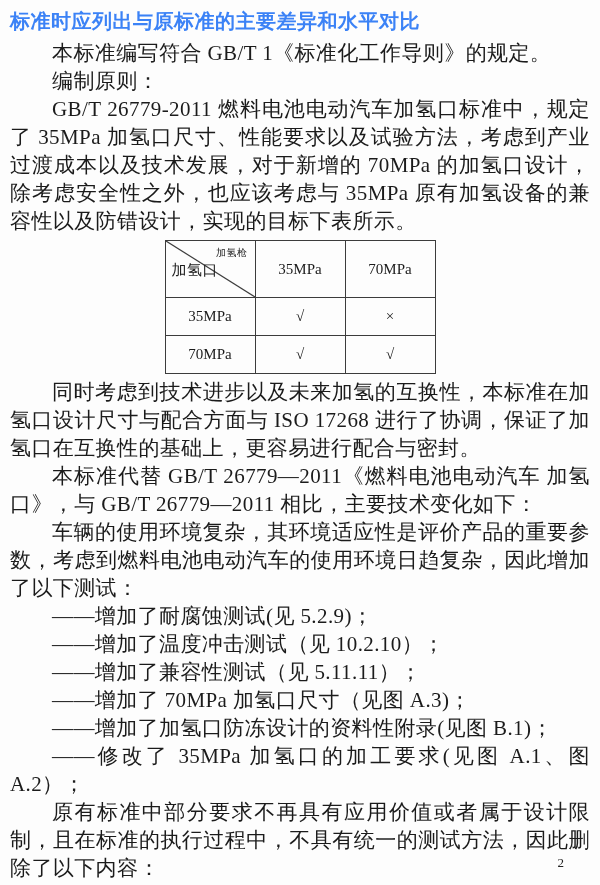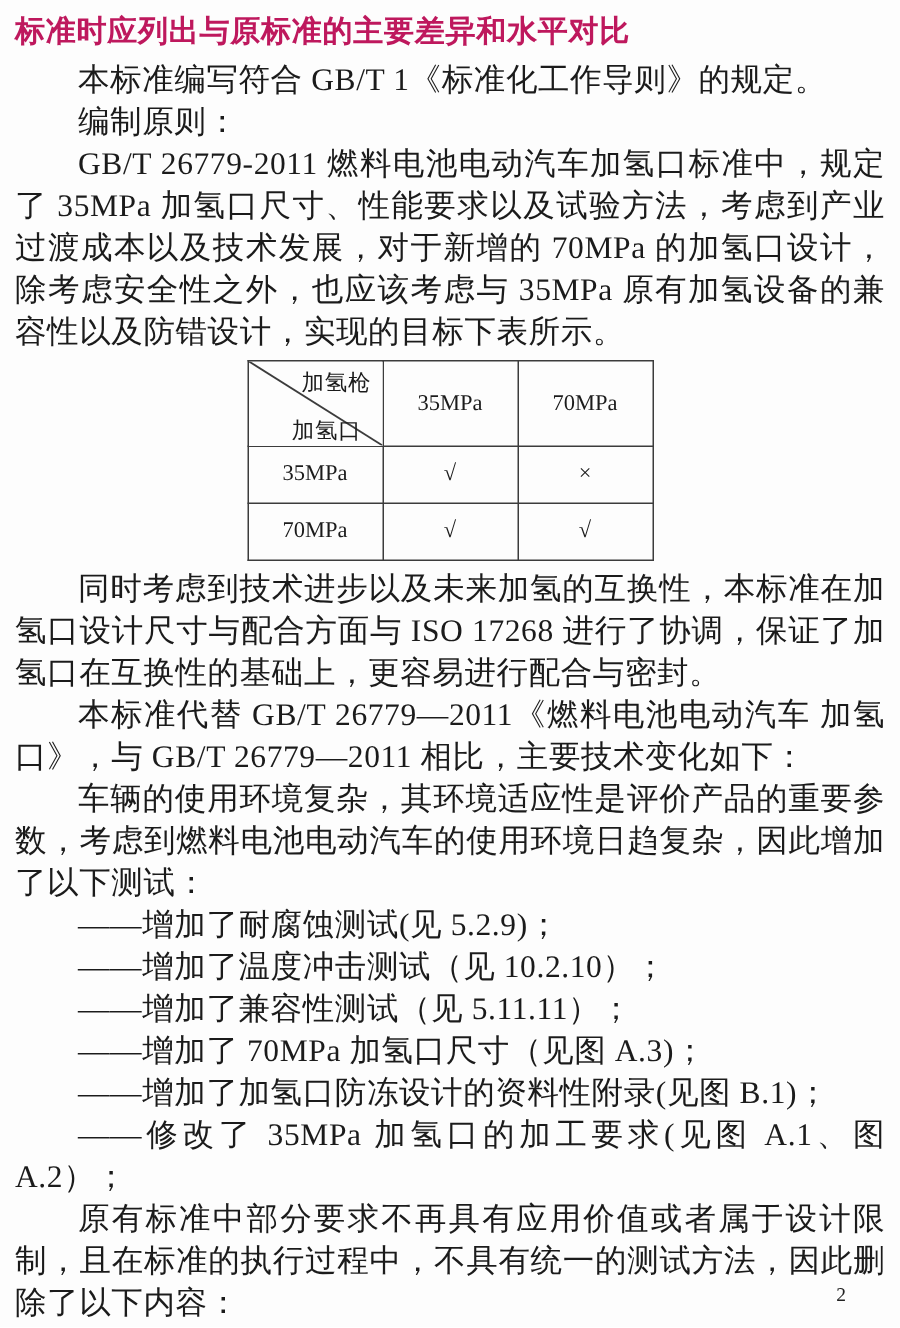--- a/index.html
+++ b/index.html
@@ -20,21 +20,21 @@
   .content {
     padding: 6px 10px 0 10px;
   }
   .doc-title {
     margin: 0 0 3px 0;
     font-family: "Liberation Sans", "DejaVu Sans", sans-serif;
     font-size: 20px;
     font-weight: bold;
     line-height: 30px;
     letter-spacing: 0.5px;
-    color: #be185d;
+    color: #3b82f6;
   }
   .para {
     margin: 0;
     font-size: 21px;
     line-height: 28px;
     text-align: justify;
     text-indent: 2em;
     letter-spacing: 0.4px;
   }
   table.compat {
@@ -58,29 +58,28 @@
   }
   td.corner svg.diag {
     position: absolute;
     left: 0; top: 0;
     width: 100%; height: 100%;
     display: block;
   }
   td.corner .corner-tr {
     position: absolute;
     top: 5px; right: 7px;
-    font-size: 15px;
+    font-size: 10px;
     letter-spacing: 0.5px;
   }
   td.corner .corner-bl {
     position: absolute;
-    bottom: 0; left: 6px;
+    bottom: 17px; left: 6px;
     font-size: 15px;
     letter-spacing: 0.5px;
-    margin-left: 23px;
   }
   .mark {
     font-size: 18px;
     line-height: 1;
   }
   .page-number {
     position: absolute;
     right: 36px;
     bottom: 14px;
     font-size: 13px;

